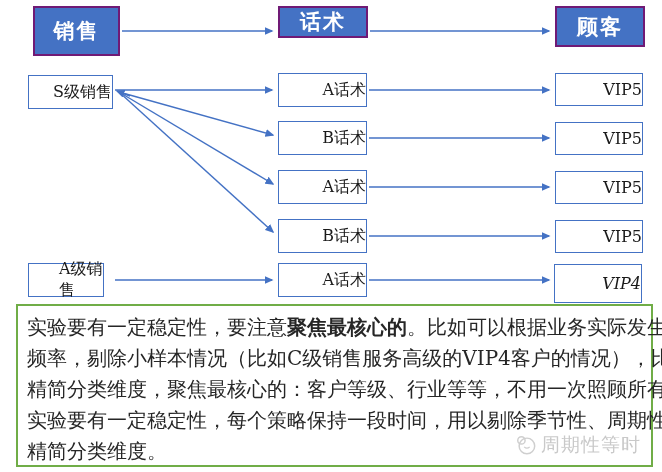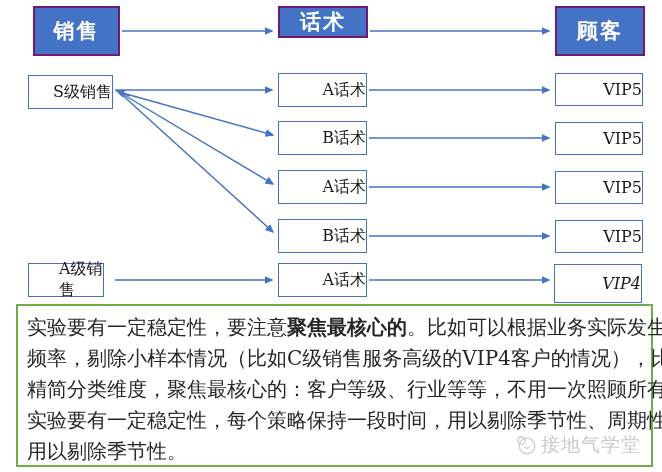--- a/index.html
+++ b/index.html
@@ -37,21 +37,21 @@
 <body>
 
 <div id="stage">
 
   <div class="hbox" style="left:33px;top:6px;width:87px;height:50px;">
     <span>销售</span>
   </div>
   <div class="hbox" style="left:278px;top:6px;width:90px;height:32px;">
     <span>话术</span>
   </div>
-  <div class="hbox" style="left:555px;top:6px;width:90px;height:50px;">
+  <div class="hbox" style="left:555px;top:6px;width:90px;height:41px;">
     <span>顾客</span>
   </div>
 
   <div class="nbox" style="left:28px;top:75px;width:85px;height:34px;">
     <span>S级销售</span>
   </div>
   <div class="nbox" style="left:278px;top:73px;width:89px;height:34px;">
     <span>A话术</span>
   </div>
   <div class="nbox" style="left:555px;top:73px;width:88px;height:33px;">
@@ -115,25 +115,25 @@
     </g>
   </svg>
 
   <div id="note-box">
     <div class="note-line">
       <span>实验要有一定稳定性，要注意</span><span class="note-bold">聚焦最核心的</span><span>。比如可以根据业务实际发生</span>
     </div>
     <div class="note-line">频率，剔除小样本情况（比如C级销售服务高级的VIP4客户的情况），比如可以</div>
     <div class="note-line">精简分类维度，聚焦最核心的：客户等级、行业等等，不用一次照顾所有情况。</div>
     <div class="note-line">实验要有一定稳定性，每个策略保持一段时间，用以剔除季节性、周期性等时</div>
-    <div class="note-line">用以剔除季节性。</div>
+    <div class="note-line">精简分类维度。</div>
 
     <div id="watermark">
       <svg class="wm-logo" viewBox="0 0 24 24">
         <circle cx="13" cy="13" r="8.5" fill="none" stroke="#cfcfcf" stroke-width="1.6"></circle>
         <circle cx="7" cy="7" r="4" fill="none" stroke="#cfcfcf" stroke-width="1.6"></circle>
         <path d="M10 14 q3 3 6 0" fill="none" stroke="#cfcfcf" stroke-width="1.4"></path>
       </svg>
-      <span>接地气学堂</span>
+      <span>周期性等时</span>
     </div>
   </div>
 
 </div>
 
 </body></html>

